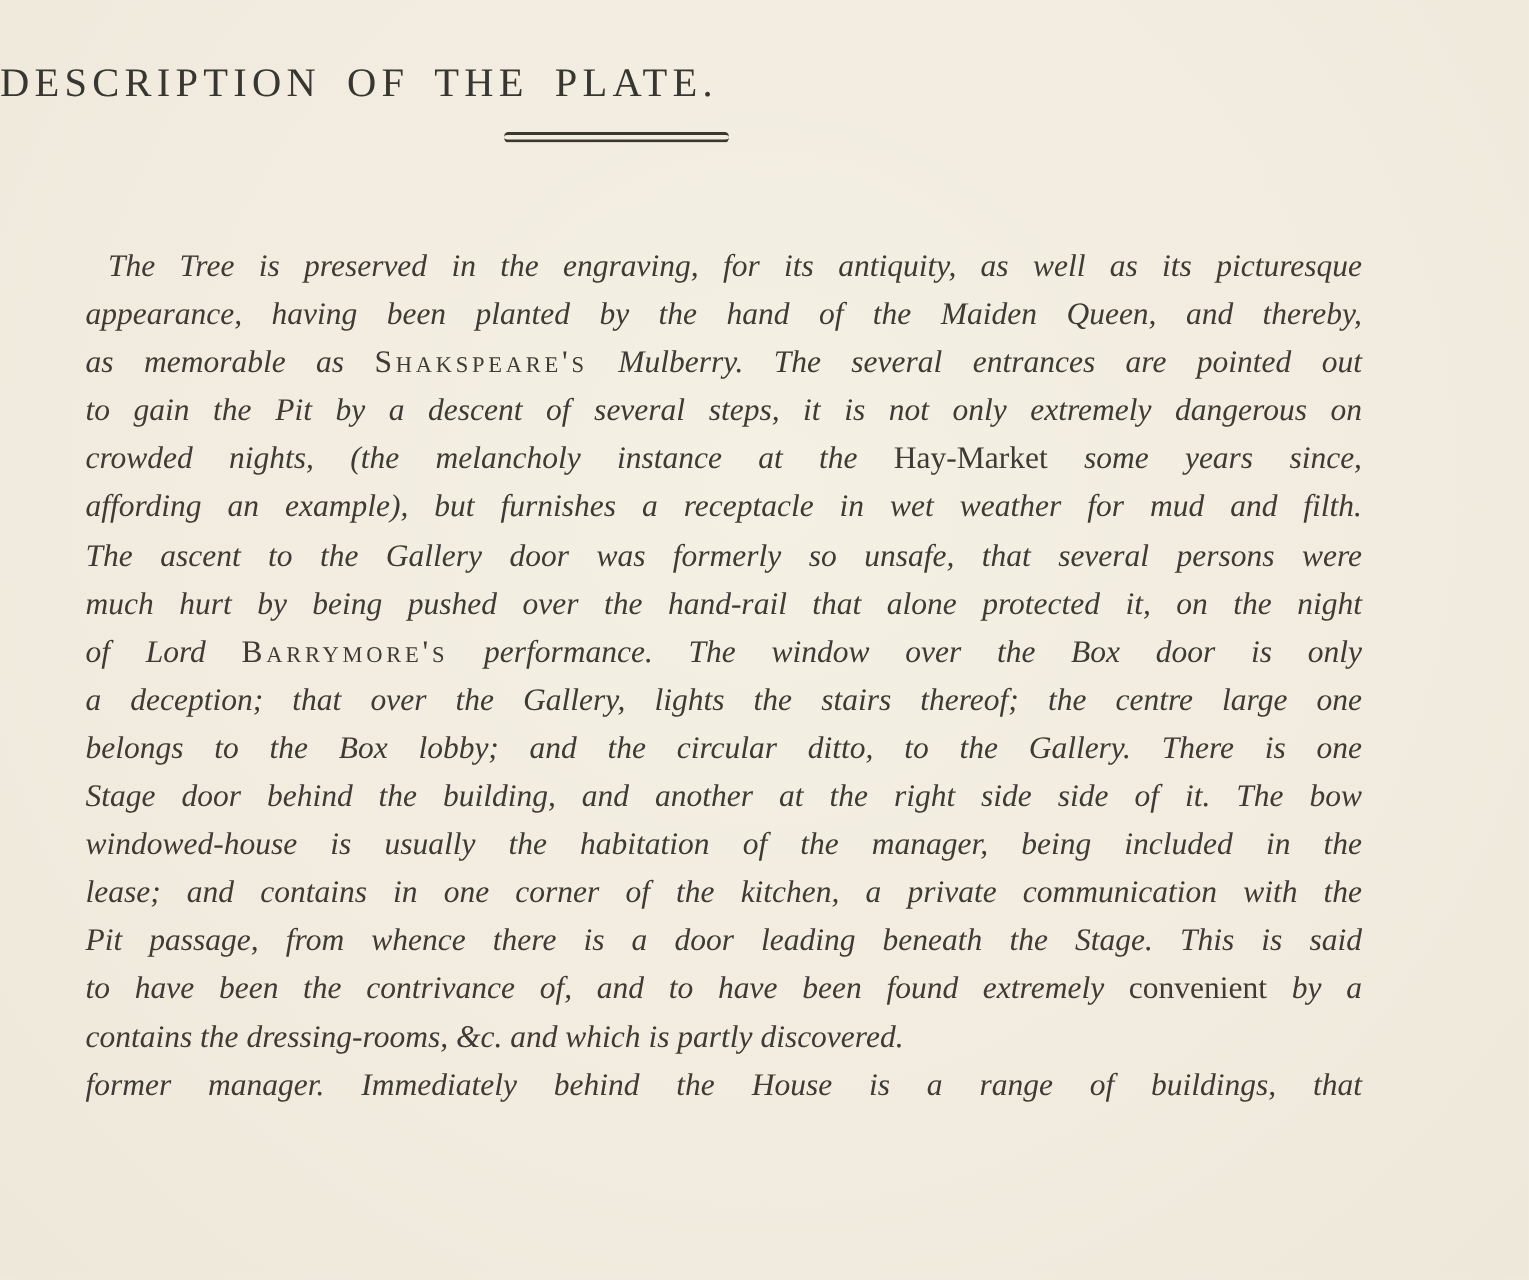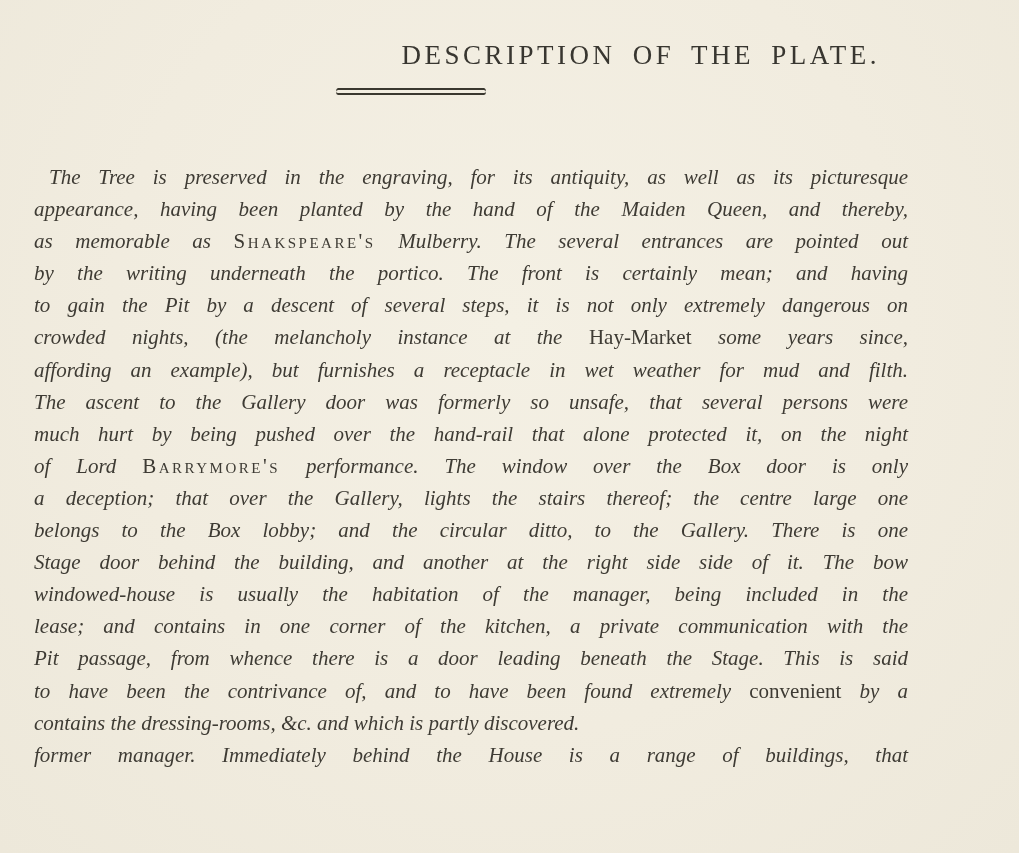--- a/index.html
+++ b/index.html
@@ -15,21 +15,21 @@
     background:var(--paper);
     background-image:radial-gradient(ellipse at 50% 38%, #f4f0e4 0%, #f1ecdf 55%, #ede8da 100%);
     font-family:"Liberation Serif","DejaVu Serif",serif;
     color:var(--ink);
     position:relative;
   }
   .title{
     position:absolute;
     top:40px;left:0;width:880px;
     margin:0;
-    text-align:right;
+    text-align:left;
     font-size:27px;
     font-weight:normal;
     letter-spacing:3.5px;
     word-spacing:7px;
     color:#383630;
   }
   .ornament{
     position:absolute;
     top:88px;left:336px;
     width:150px;height:3px;
@@ -41,20 +41,21 @@
     position:absolute;
     top:161px;left:34px;
     width:874px;
     font-size:21px;
     line-height:32.1px;
     font-style:italic;
   }
   .line{
     text-align:justify;
     white-space:normal;
+    margin-left:23px;
   }
   .line.just{
     text-align-last:justify;
   }
   .line.indent{
     text-indent:15px;
   }
   .it{font-style:italic;}
   .rm{font-style:normal;}
   .sc{
@@ -66,21 +67,20 @@
 </head>
 <body>
 
 <div>
   <h1 class="title">DESCRIPTION OF THE PLATE.</h1>
   <div class="ornament"></div>
   <div class="paragraph">
       <div class="line just indent"><span class="it">The Tree is preserved in the engraving, for its antiquity, as well as its picturesque</span></div>
       <div class="line just"><span class="it">appearance, having been planted by the hand of the Maiden Queen, and thereby,</span></div>
       <div class="line just"><span class="it">as memorable as </span><span class="sc">Shakspeare's</span><span class="it"> Mulberry. The several entrances are pointed out</span></div>
-      <div class="line just"><span class="it">by the writing underneath the portico. The front is certainly mean; and having</span></div>
       <div class="line just"><span class="it">to gain the Pit by a descent of several steps, it is not only extremely dangerous on</span></div>
       <div class="line just"><span class="it">crowded nights, (the melancholy instance at the </span><span class="rm">Hay-Market</span><span class="it"> some years since,</span></div>
       <div class="line just"><span class="it">affording an example), but furnishes a receptacle in wet weather for mud and filth.</span></div>
       <div class="line just"><span class="it">The ascent to the Gallery door was formerly so unsafe, that several persons were</span></div>
       <div class="line just"><span class="it">much hurt by being pushed over the hand-rail that alone protected it, on the night</span></div>
       <div class="line just"><span class="it">of Lord </span><span class="sc">Barrymore's</span><span class="it"> performance. The window over the Box door is only</span></div>
       <div class="line just"><span class="it">a deception; that over the Gallery, lights the stairs thereof; the centre large one</span></div>
       <div class="line just"><span class="it">belongs to the Box lobby; and the circular ditto, to the Gallery. There is one</span></div>
       <div class="line just"><span class="it">Stage door behind the building, and another at the right side side of it. The bow</span></div>
       <div class="line just"><span class="it">windowed-house is usually the habitation of the manager, being included in the</span></div>

